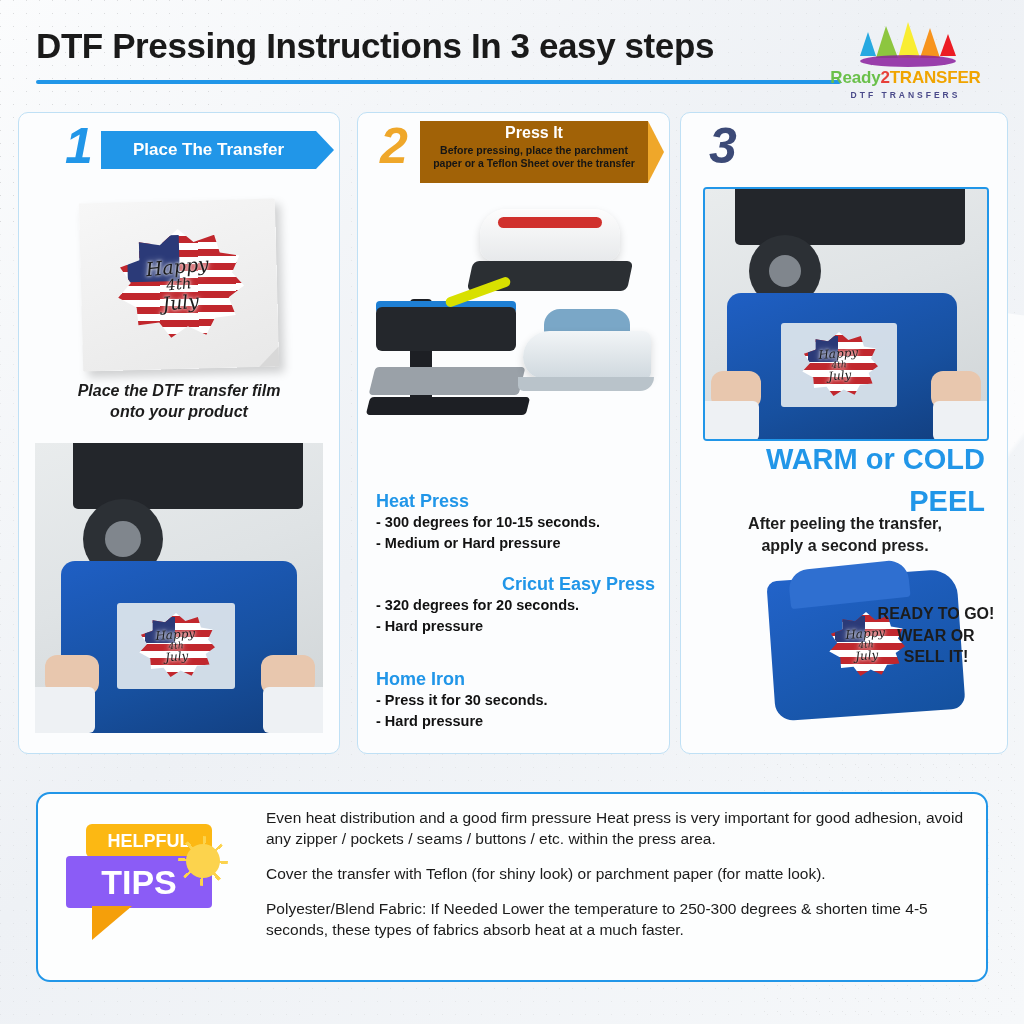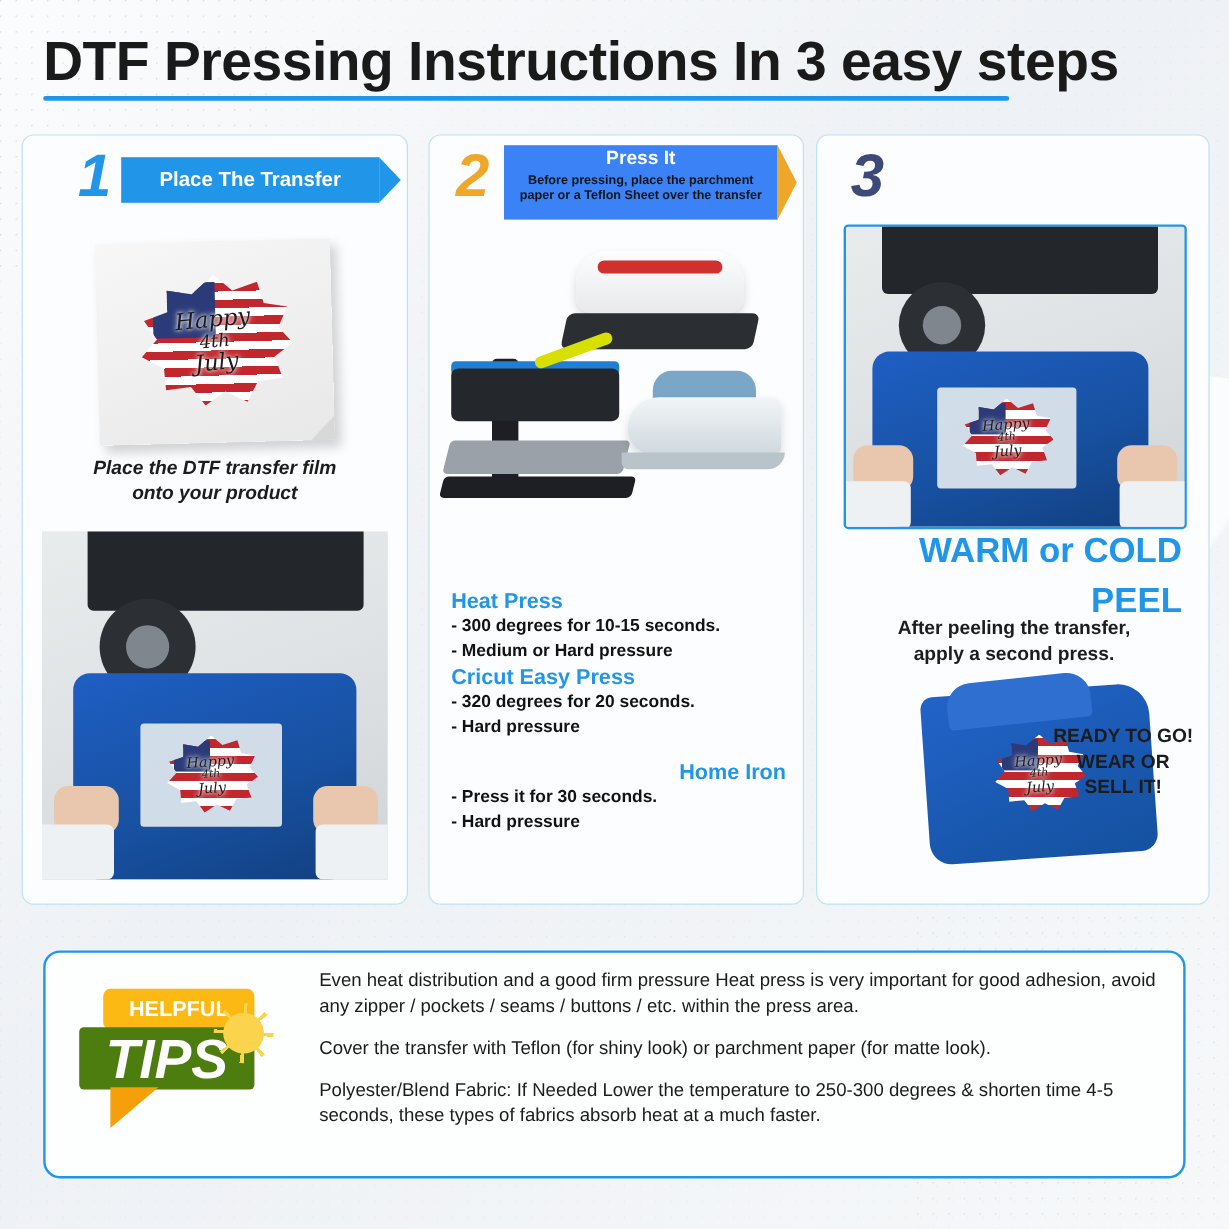--- a/index.html
+++ b/index.html
@@ -26,21 +26,21 @@
   }
   .diag{
     position:absolute;right:-40px;top:300px;width:330px;height:420px;
     background:linear-gradient(120deg,rgba(255,255,255,0) 40%,rgba(255,255,255,0.75) 41%,rgba(255,255,255,0.75) 60%,rgba(255,255,255,0) 61%);
     transform:rotate(8deg);
   }
 
   
   .header{position:absolute;left:36px;top:18px;right:26px;height:76px;}
   .title{
-    font-size:46px;font-weight:bold;color:#1a1a1a;letter-spacing:-0.4px;
+    font-size:35px;font-weight:bold;color:#1a1a1a;letter-spacing:-0.4px;
     line-height:1;padding-top:10px;
   }
   .title-rule{
     position:absolute;left:0;top:62px;width:805px;height:4px;background:#2196e8;border-radius:2px;
   }
   .logo{position:absolute;right:0;top:4px;width:185px;text-align:center;}
   .logo-mark{height:46px;position:relative;}
   .splat{position:absolute;left:50%;top:0;transform:translateX(-50%);width:120px;height:46px;}
   .logo-text{font-size:17px;font-weight:bold;letter-spacing:-0.2px;color:#f0a400;}
   .logo-text .ready{color:#6ac04a;}
@@ -67,21 +67,21 @@
   }
   .s1{color:#2196e8;left:46px;top:8px;}
   .s2{color:#efa72a;left:22px;top:8px;}
   .s3{color:#3c4a77;left:28px;top:8px;}
 
   .ribbon{position:absolute;color:#fff;text-align:center;font-weight:bold;}
   .rb1{left:82px;top:18px;width:215px;height:38px;background:#2196e8;}
   .rb1::after{content:"";position:absolute;right:-18px;top:0;border-left:18px solid #2196e8;border-top:19px solid transparent;border-bottom:19px solid transparent;}
   .rb1 .lbl{font-size:17px;line-height:38px;}
 
-  .rb2{left:62px;top:8px;width:228px;height:62px;background:#3b82f6;}
+  .rb2{left:62px;top:8px;width:228px;height:62px;background:#a16207;}
   .rb2::after{content:"";position:absolute;right:-16px;top:0;border-left:16px solid #efa72a;border-top:31px solid transparent;border-bottom:31px solid transparent;}
   .rb2 .lbl{font-size:16px;padding-top:3px;}
   .rb2 .sub{font-size:10.5px;color:#151515;line-height:1.25;padding:2px 8px 0;font-weight:bold;}
 
   .rb3{left:80px;top:10px;width:215px;height:54px;background:#3c4a77;border-radius:3px;}
   .rb3 .lbl{font-size:16.5px;line-height:1.35;padding-top:7px;}
   .cap{position:absolute;text-align:center;font-weight:bold;color:#1c1c1c;}
 
   
   .sheet{
@@ -153,39 +153,55 @@
   .fold-top{position:absolute;left:18px;top:-10px;width:120px;height:38px;background:#2f6fd0;border-radius:20px 20px 4px 4px;transform:rotate(-6deg);}
 
   
   .tips{
     position:absolute;left:36px;top:792px;width:948px;height:186px;
     background:#fdfefe;border:2px solid #2196e8;border-radius:14px;
   }
   .tipsbadge{position:absolute;left:-4px;top:24px;width:190px;height:130px;}
   .tb-yellow{position:absolute;left:52px;top:6px;width:126px;height:34px;background:#fcb813;border-radius:6px;
     color:#fff;font-weight:bold;font-size:18px;text-align:center;line-height:34px;}
-  .tb-orange{position:absolute;left:32px;top:38px;width:146px;height:52px;background:#4d7c0f;border-radius:4px;
-    color:#fff;font-weight:bold;font-style:italic;font-size:46px;text-align:center;line-height:52px;}
+  .tb-orange{position:absolute;left:32px;top:38px;width:146px;height:52px;background:#8b5cf6;border-radius:4px;
+    color:#fff;font-weight:bold;font-size:34px;text-align:center;line-height:52px;}
   .tb-tail{position:absolute;left:58px;top:88px;width:0;height:0;border-left:40px solid #f59f0a;border-bottom:34px solid transparent;}
   .tb-sun{position:absolute;right:4px;top:26px;width:34px;height:34px;border-radius:50%;background:#fcd34d;}
   .tb-sun::before{content:"";position:absolute;inset:-8px;border-radius:50%;
     background:conic-gradient(#fcd34d 0 8deg, transparent 8deg 45deg, #fcd34d 45deg 53deg, transparent 53deg 90deg, #fcd34d 90deg 98deg, transparent 98deg 135deg, #fcd34d 135deg 143deg, transparent 143deg 180deg, #fcd34d 180deg 188deg, transparent 188deg 225deg, #fcd34d 225deg 233deg, transparent 233deg 270deg, #fcd34d 270deg 278deg, transparent 278deg 315deg, #fcd34d 315deg 323deg, transparent 323deg 360deg);}
   .tipstext{position:absolute;left:228px;top:14px;right:22px;}
   .tipstext p{margin:0 0 14px 0;font-size:15.5px;line-height:1.35;color:#1b1b1b;}
 </style>
 </head>
 <body>
 
 <div class="page"></div>
 <div class="diag"></div>
 
 <div class="header">
   <div class="title">DTF Pressing Instructions In 3 easy steps</div>
   <div class="title-rule"></div>
 
+  <div class="logo">
+    <div class="logo-mark">
+      <svg class="splat" viewBox="0 0 120 46">
+        <path d="M14 34 L22 10 L30 34 Z" fill="#27a9e1"></path>
+        <path d="M30 36 L40 4 L52 36 Z" fill="#8dc63f"></path>
+        <path d="M52 36 L62 0 L74 36 Z" fill="#f9ed32"></path>
+        <path d="M74 36 L84 6 L94 36 Z" fill="#f7941e"></path>
+        <path d="M94 34 L102 12 L110 34 Z" fill="#ec1c24"></path>
+        <ellipse cx="62" cy="39" rx="48" ry="6" fill="#8a1f9e" opacity="0.85"></ellipse>
+      </svg>
+    </div>
+    <div class="logo-text">
+      <span class="ready">Ready</span><span class="two">2</span><span class="transfer">TRANSFER</span>
+    </div>
+    <div class="logo-sub">DTF TRANSFERS</div>
+  </div>
 </div>
 
 <div class="col col1">
   <div class="banner">
     <div class="stepnum s1">1</div>
     <div class="ribbon rb1">
       <div class="lbl">Place The Transfer</div>
     </div>
   </div>
 
@@ -251,24 +267,24 @@
     <div class="hp-foot"></div>
     <div class="iron-h"></div>
     <div class="iron-b"></div>
     <div class="iron-s"></div>
   </div>
 
   <div style="position:absolute;left:18px;top:378px;right:14px;">
     <div class="heading">Heat Press</div>
     <div class="bullet">- 300 degrees for 10-15 seconds.</div>
     <div class="bullet">- Medium or Hard pressure</div>
-    <div class="heading" style="margin-top:0;">Cricut Easy Press</div>
+    <div class="heading" style="margin-top:20px;text-align:right;">Cricut Easy Press</div>
     <div class="bullet">- 320 degrees for 20 seconds.</div>
     <div class="bullet">- Hard pressure</div>
-    <div class="heading" style="margin-top:16px;text-align:right;">Home Iron</div>
+    <div class="heading" style="margin-top:32px;">Home Iron</div>
     <div class="bullet">- Press it for 30 seconds.</div>
     <div class="bullet">- Hard pressure</div>
   </div>
 </div>
 
 <div class="col col3">
   <div class="banner">
     <div class="stepnum s3">3</div>
   </div>
 

